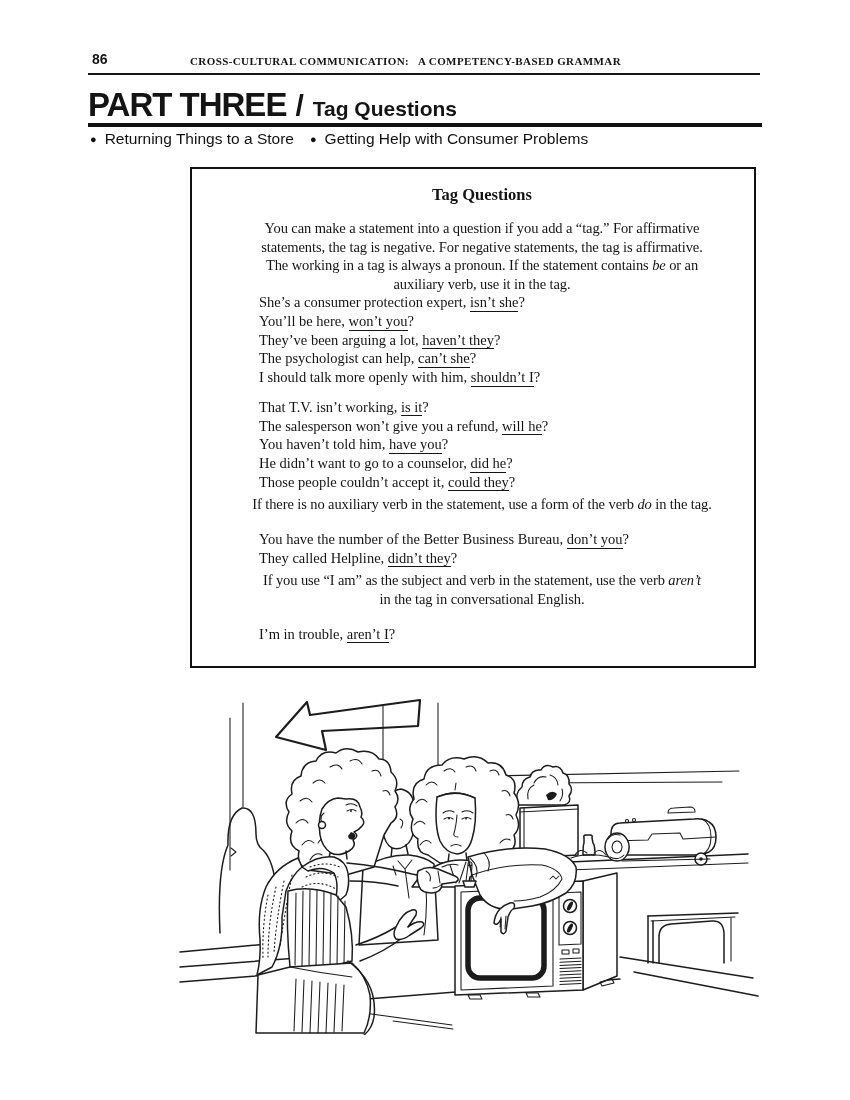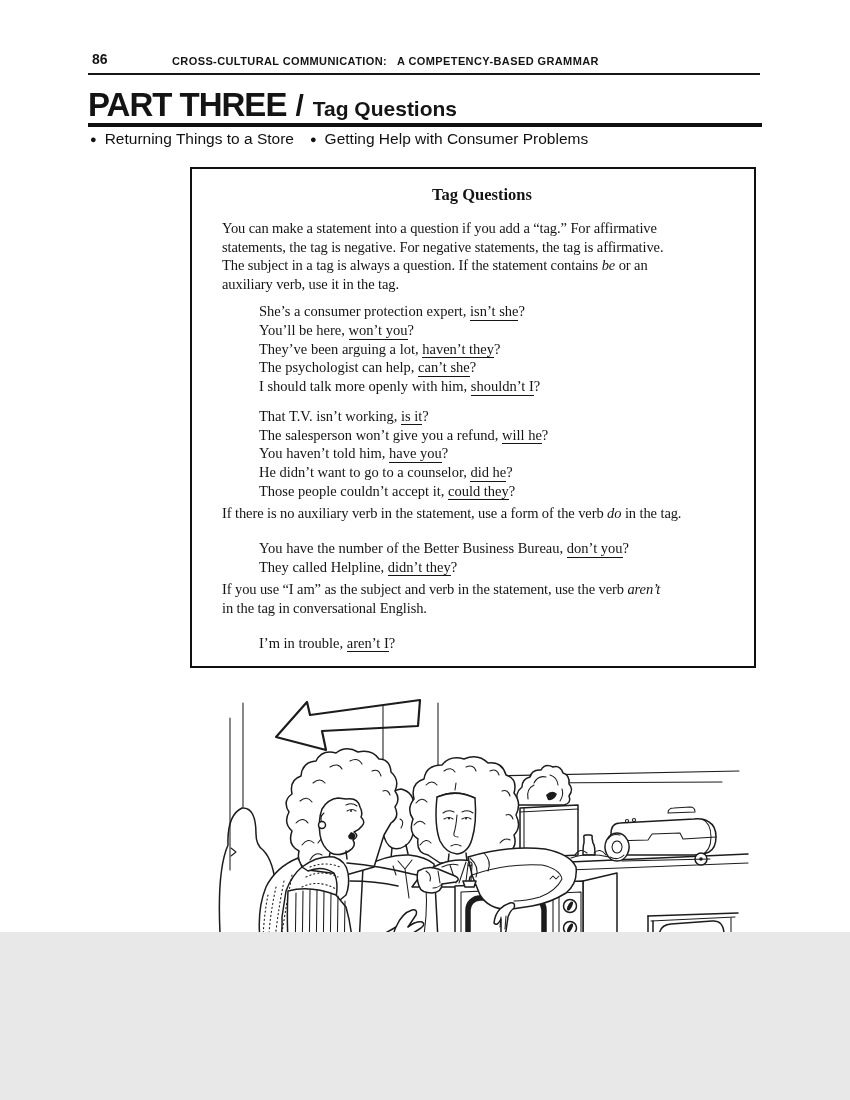--- a/index.html
+++ b/index.html
@@ -1,43 +1,43 @@
 <!DOCTYPE html>
 <html><head>
 <meta charset="utf-8">
 <style>
   html,body{margin:0;padding:0;background:#e8e8e8;}
-  .page{position:relative;width:850px;height:932px;background:#ffffff;overflow:hidden;
+  .page{position:relative;width:850px;height:1100px;background:#ffffff;overflow:hidden;
         font-family:"Liberation Serif",serif;color:#141414;}
   
   .page-num{position:absolute;left:92px;top:51px;font-family:"Liberation Sans",sans-serif;
             font-weight:bold;font-size:14px;}
-  .running-head{position:absolute;left:172px;top:55px;font-family:Liberation Sans, sans-serif;
+  .running-head{position:absolute;left:190px;top:55px;font-family:Liberation Serif, serif;
             font-weight:bold;font-size:11px;letter-spacing:.4px;white-space:pre-wrap;text-align:center;}
   .head-rule{position:absolute;left:88px;top:73px;width:672px;height:2px;background:#161616;}
   
   .part-row{position:absolute;left:88px;top:86px;display:flex;align-items:baseline;gap:9px;
             font-family:"Liberation Sans",sans-serif;font-weight:bold;}
   .part-label{font-size:33px;letter-spacing:-1px;}
   .part-sep{font-size:30px;}
   .part-name{font-size:21px;}
   .title-rule{position:absolute;left:88px;top:123px;width:674px;height:3.5px;background:#101010;}
   .topics{position:absolute;left:90px;top:130px;display:flex;gap:16px;
           font-family:"Liberation Sans",sans-serif;font-size:15.5px;color:#111;}
   .topic{display:flex;align-items:center;gap:8px;}
   .bullet{font-size:11px;line-height:1;position:relative;top:0.5px;}
   
   .grammar-box{position:absolute;left:190px;top:167px;width:566px;height:501px;
                border:2.5px solid #101010;box-sizing:border-box;padding:16px 12px 0 30px;}
   .box-title{text-align:center;font-weight:bold;font-size:16.5px;margin:0 0 14px 0;}
-  .rule{font-size:14.5px;line-height:18.6px;letter-spacing:-0.1px;white-space:nowrap;}
+  .rule{font-size:14.5px;line-height:18.6px;letter-spacing:-0.1px;white-space:nowrap;text-align:center;}
   .ex-group{margin-left:37px;}
   .ex{font-size:14.5px;line-height:18.7px;white-space:nowrap;}
   .u{border-bottom:1.2px solid #141414;padding-bottom:.5px;}
-  .mt9{margin-top:9px}.mt13{margin-top:11px}.mt16{margin-top:4px}.mt6{margin-top:16px}
+  .mt9{}.mt13{margin-top:11px}.mt16{margin-top:4px}.mt6{margin-top:16px}
   
   .illustration{position:absolute;left:150px;top:695px;width:620px;height:340px;}
   .s{fill:none;stroke:#1c1c1c;stroke-width:1.5;stroke-linecap:round;stroke-linejoin:round;}
   .sw{fill:#ffffff;stroke:#1c1c1c;stroke-width:1.5;stroke-linejoin:round;stroke-linecap:round;}
   .thin{stroke-width:1.05;}
   .thick{stroke-width:2.2;}
   .ink{fill:#1c1c1c;stroke:none;}
   .dots{fill:none;stroke:#1c1c1c;stroke-width:1.1;stroke-dasharray:1.2 2.9;stroke-linecap:round;}
 </style>
 </head>
@@ -66,21 +66,21 @@
       <span>Getting Help with Consumer Problems</span>
     </span>
   </div>
 
   <div class="grammar-box">
     <div class="box-title">Tag Questions</div>
 
     <div class="rule">
       <div>You can make a statement into a question if you add a “tag.” For affirmative</div>
       <div>statements, the tag is negative. For negative statements, the tag is affirmative.</div>
-      <div><span>The subject in a tag is always a question. If the statement contains </span><i>be</i><span> or an</span></div>
+      <div><span>The working in a tag is always a pronoun. If the statement contains </span><i>be</i><span> or an</span></div>
       <div>auxiliary verb, use it in the tag.</div>
     </div>
 
     <div class="ex-group mt9">
       <div class="ex"><span>She’s a consumer protection expert, </span><span class="u">isn’t she</span><span>?</span></div>
       <div class="ex"><span>You’ll be here, </span><span class="u">won’t you</span><span>?</span></div>
       <div class="ex"><span>They’ve been arguing a lot, </span><span class="u">haven’t they</span><span>?</span></div>
       <div class="ex"><span>The psychologist can help, </span><span class="u">can’t she</span><span>?</span></div>
       <div class="ex"><span>I should talk more openly with him, </span><span class="u">shouldn’t I</span><span>?</span></div>
     </div>

